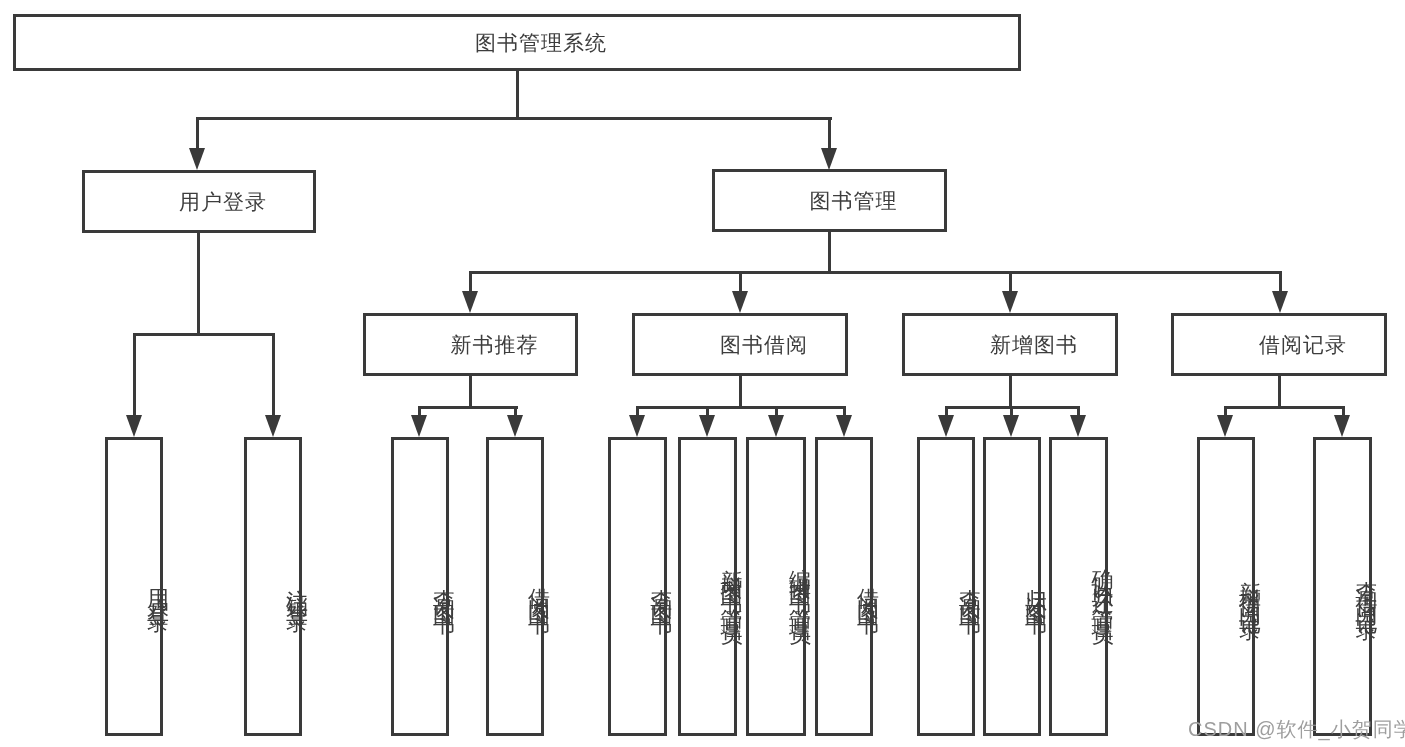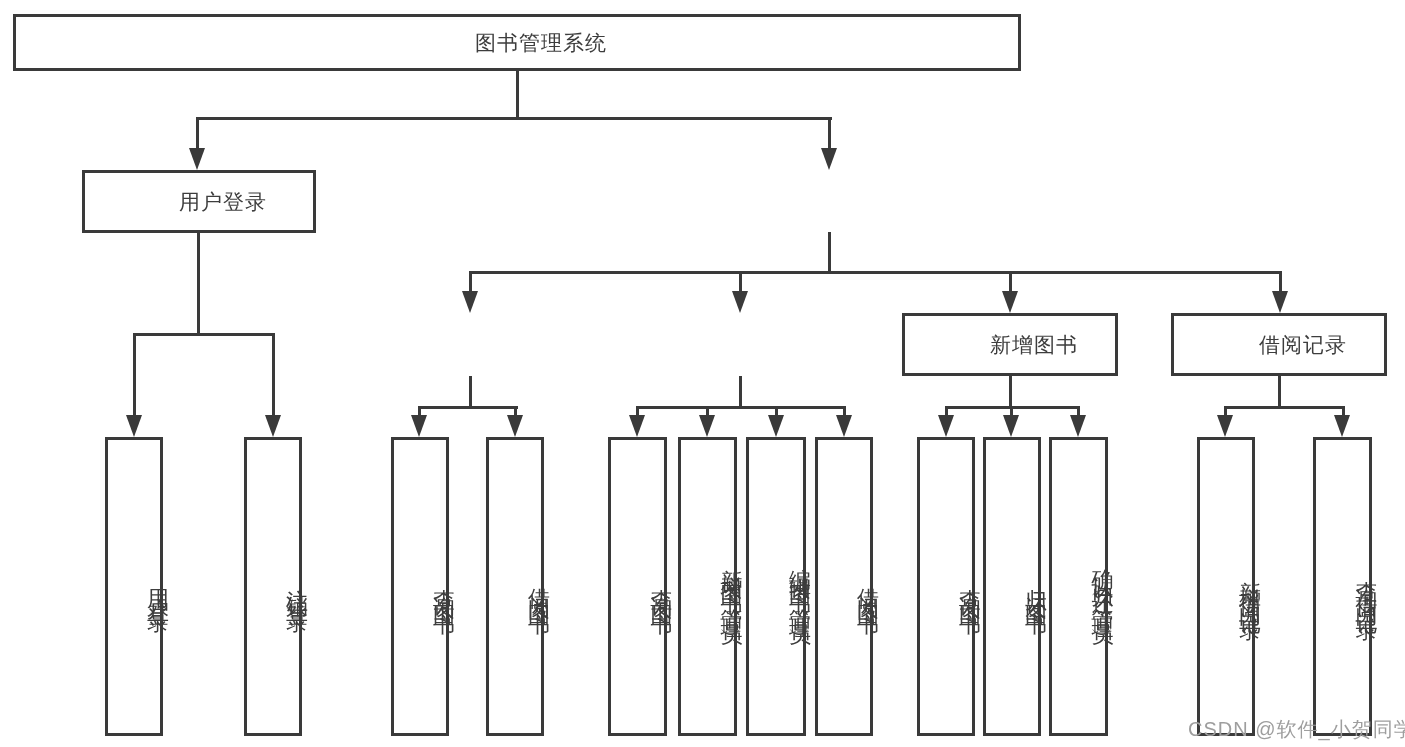--- a/index.html
+++ b/index.html
@@ -76,39 +76,48 @@
   <div class="line" style="left:516px; top:70px; width:3px; height:49px;"></div>
   <div class="line" style="left:196px; top:117px; width:636px; height:3px;"></div>
   <div class="line" style="left:196px; top:117px; width:3px; height:34px;"></div>
   <div class="line" style="left:828px; top:117px; width:3px; height:34px;"></div>
   <div class="arrow" style="left:189px; top:148px;"></div>
   <div class="arrow" style="left:821px; top:148px;"></div>
 
   <div class="box" style="left:82px; top:170px; width:234px; height:63px;">
     <span class="hlabel">用户登录</span>
   </div>
+  <div class="box" style="left:712px; top:169px; width:235px; height:63px;">
+    <span class="hlabel">图书管理</span>
+  </div>
 
   <div class="line" style="left:197px; top:233px; width:3px; height:102px;"></div>
   <div class="line" style="left:133px; top:333px; width:142px; height:3px;"></div>
   <div class="line" style="left:133px; top:333px; width:3px; height:84px;"></div>
   <div class="line" style="left:272px; top:333px; width:3px; height:84px;"></div>
   <div class="arrow" style="left:126px; top:415px;"></div>
   <div class="arrow" style="left:265px; top:415px;"></div>
 
   <div class="line" style="left:828px; top:232px; width:3px; height:41px;"></div>
   <div class="line" style="left:469px; top:271px; width:813px; height:3px;"></div>
   <div class="line" style="left:469px; top:271px; width:3px; height:22px;"></div>
   <div class="line" style="left:739px; top:271px; width:3px; height:22px;"></div>
   <div class="line" style="left:1009px; top:271px; width:3px; height:22px;"></div>
   <div class="line" style="left:1279px; top:271px; width:3px; height:22px;"></div>
   <div class="arrow" style="left:462px; top:291px;"></div>
   <div class="arrow" style="left:732px; top:291px;"></div>
   <div class="arrow" style="left:1002px; top:291px;"></div>
   <div class="arrow" style="left:1272px; top:291px;"></div>
 
+  <div class="box" style="left:363px; top:313px; width:215px; height:63px;">
+    <span class="hlabel">新书推荐</span>
+  </div>
+  <div class="box" style="left:632px; top:313px; width:216px; height:63px;">
+    <span class="hlabel">图书借阅</span>
+  </div>
   <div class="box" style="left:902px; top:313px; width:216px; height:63px;">
     <span class="hlabel">新增图书</span>
   </div>
   <div class="box" style="left:1171px; top:313px; width:216px; height:63px;">
     <span class="hlabel">借阅记录</span>
   </div>
 
   <div class="line" style="left:469px; top:376px; width:3px; height:32px;"></div>
   <div class="line" style="left:418px; top:406px; width:100px; height:3px;"></div>
   <div class="line" style="left:418px; top:406px; width:3px; height:12px;"></div>

